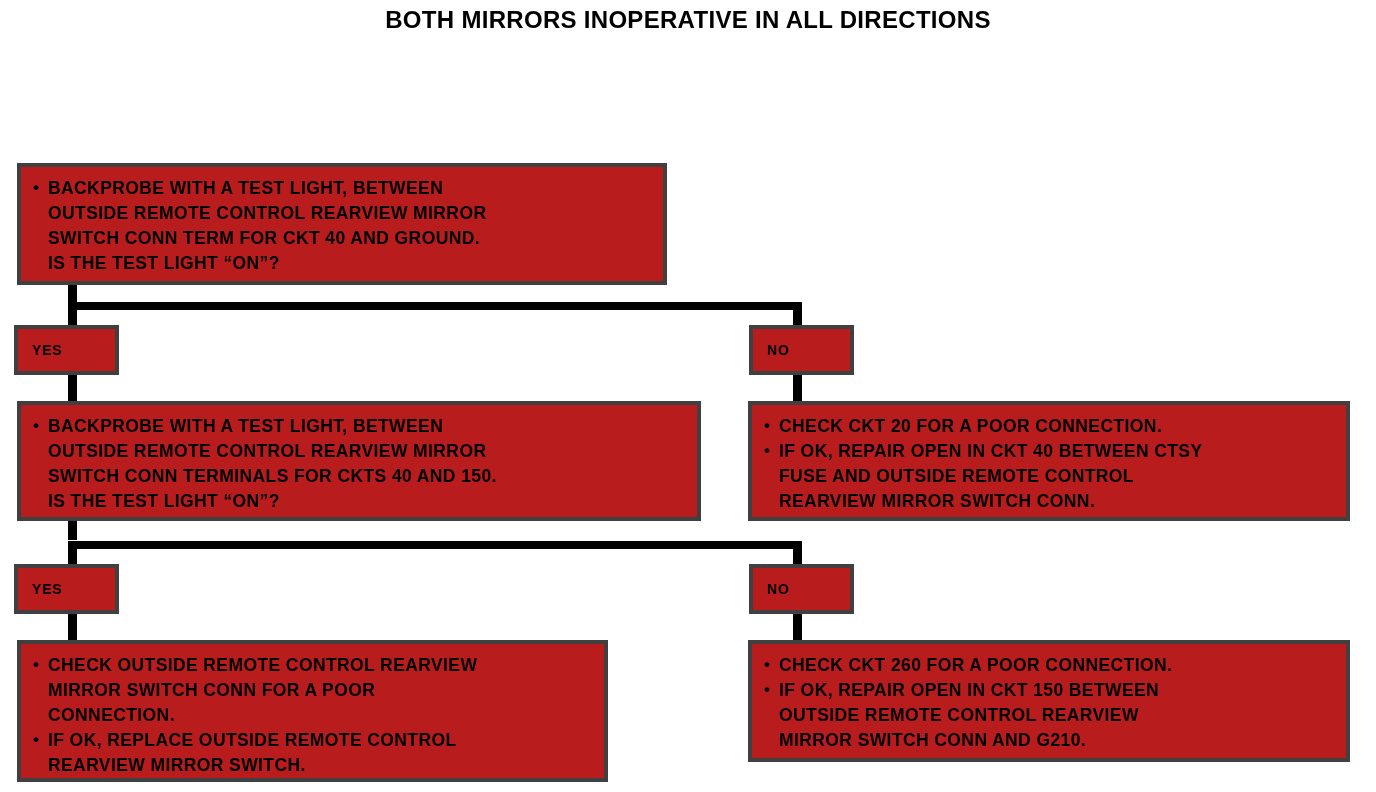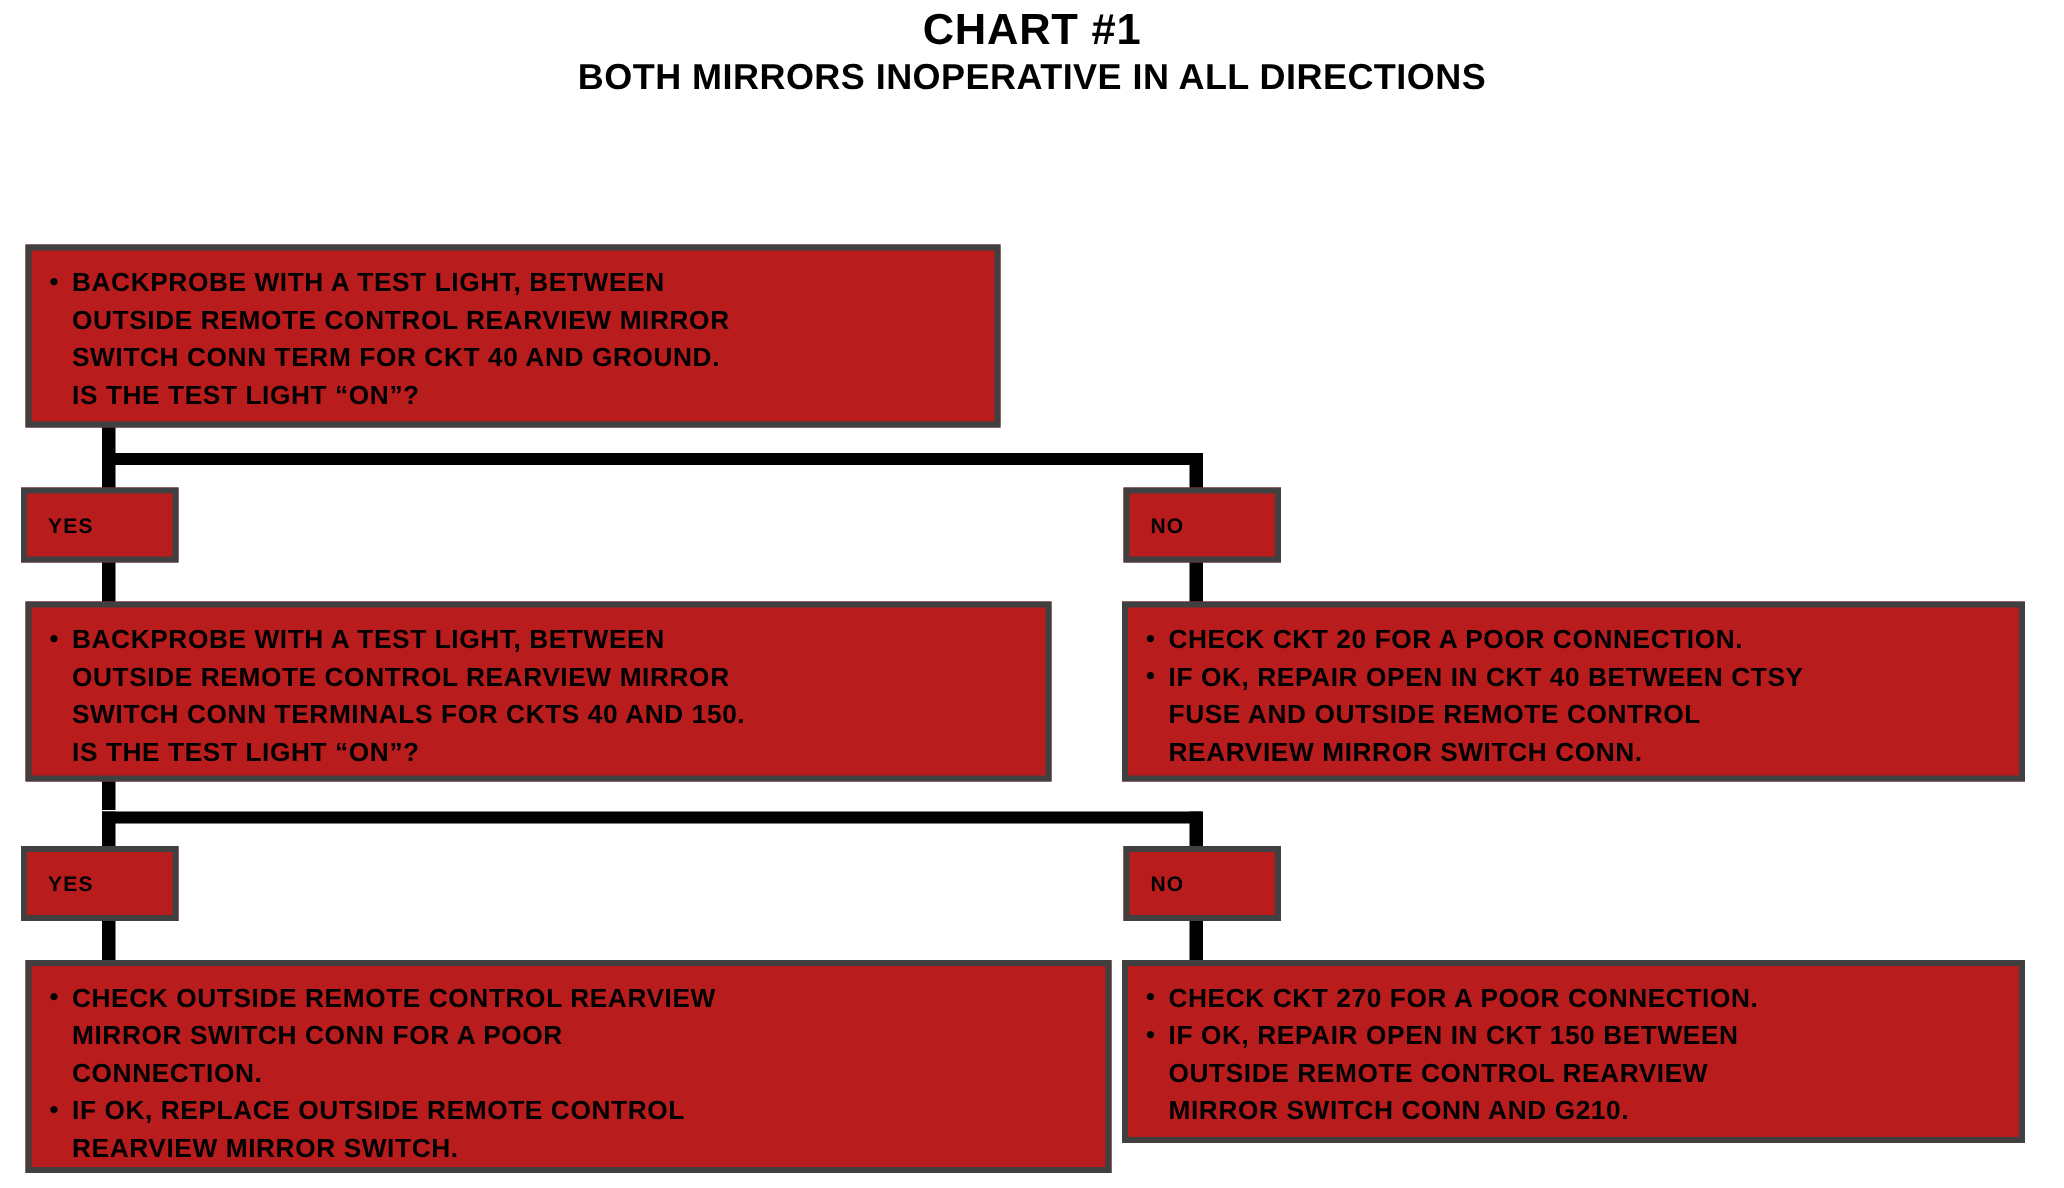--- a/index.html
+++ b/index.html
@@ -89,21 +89,20 @@
   
   .conn {
     position: absolute;
     background: #000;
   }
 </style>
 </head>
 <body>
 
 <div class="title-block">
-  <div class="title-main">CHART #1</div>
   <div class="title-sub">BOTH MIRRORS INOPERATIVE IN ALL DIRECTIONS</div>
 </div>
 
 <div class="conn" style="left:68px; top:282px; width:9px; height:26px;"></div>
 
 <div class="conn" style="left:68px; top:302px; width:733px; height:8px;"></div>
 
 <div class="conn" style="left:793px; top:302px; width:9px; height:26px;"></div>
 
 <div class="conn" style="left:68px; top:302px; width:9px; height:26px;"></div>
@@ -160,30 +159,30 @@
 </div>
 
 <div class="node dec" style="left:14px; top:564px; width:105px; height:50px;">
   <span>YES</span>
 </div>
 
 <div class="node dec" style="left:749px; top:564px; width:105px; height:50px;">
   <span>NO</span>
 </div>
 
-<div class="node stmt" style="left:17px; top:640px; width:724px; height:142px;">
+<div class="node stmt" style="left:17px; top:640px; width:591px; height:142px;">
   <ul>
     <li>CHECK OUTSIDE REMOTE CONTROL REARVIEW
 MIRROR SWITCH CONN FOR A POOR
 CONNECTION.</li>
     <li>IF OK, REPLACE OUTSIDE REMOTE CONTROL
 REARVIEW MIRROR SWITCH.</li>
   </ul>
 </div>
 
 <div class="node stmt" style="left:748px; top:640px; width:602px; height:122px;">
   <ul>
-    <li>CHECK CKT 270 FOR A POOR CONNECTION.</li>
+    <li>CHECK CKT 260 FOR A POOR CONNECTION.</li>
     <li>IF OK, REPAIR OPEN IN CKT 150 BETWEEN
 OUTSIDE REMOTE CONTROL REARVIEW
 MIRROR SWITCH CONN AND G210.</li>
   </ul>
 </div>
 
 </body></html>

